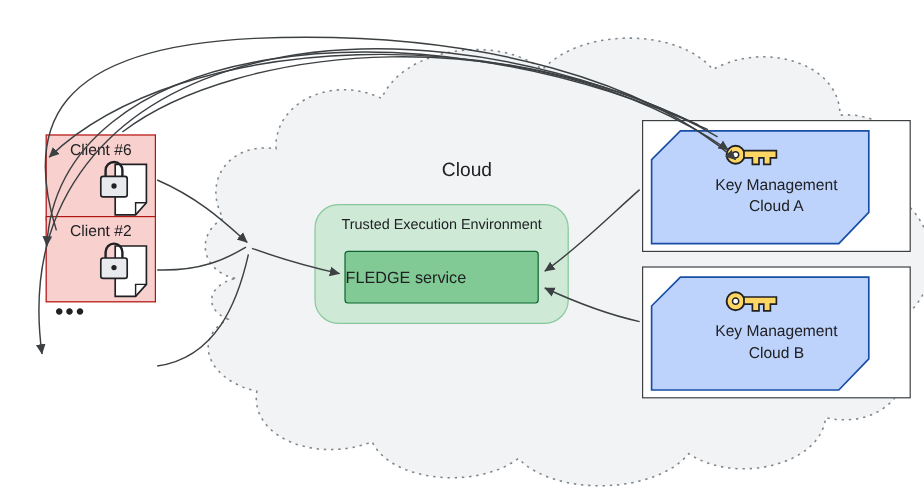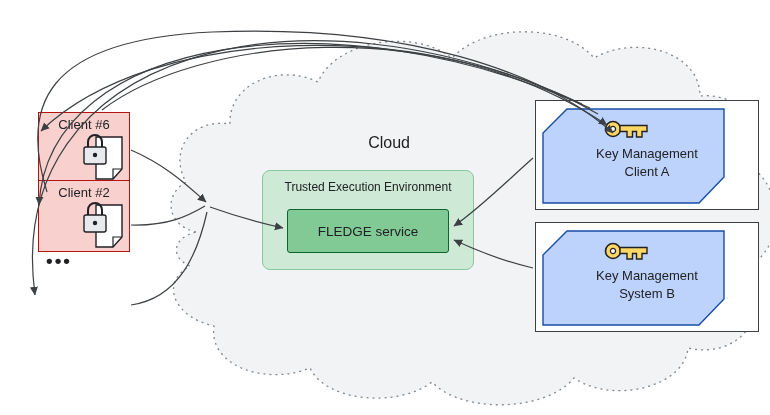--- a/index.html
+++ b/index.html
@@ -26,25 +26,25 @@
   .doc-fold{fill:none;stroke:#202124;stroke-width:1.2;}
   .lock-shackle{fill:none;stroke:#202124;stroke-width:2;}
   .lock-body{fill:#e8eaed;stroke:#202124;stroke-width:1.4;}
   .lock-hole{fill:#202124;}
   .dots{position:absolute;left:46px;top:250px;font-size:19px;font-weight:bold;
     letter-spacing:2px;z-index:3;}
 
   
   .tee{position:absolute;left:262px;top:170px;width:212px;height:100px;z-index:3;
     background:var(--tee-fill,#ceead6);border:1px solid var(--tee-border,#88c79b);
-    border-radius:8px;box-sizing:border-box;}
+    border-radius:20px;box-sizing:border-box;}
   .tee-label{text-align:center;margin-top:9px;font-size:12px;}
   .fledge{position:absolute;left:24px;right:24px;top:38px;height:44px;
     background:var(--fledge-fill,#81c995);border:1px solid var(--fledge-border,#0d652d);
-    border-radius:3px;display:flex;align-items:center;justify-content:center;
+    border-radius:3px;display:flex;align-items:center;justify-content:flex-start;
     font-size:13.5px;box-sizing:border-box;}
 
   
   .kms{position:absolute;left:535px;width:224px;height:110px;z-index:3;
     background:#fff;border:1px solid var(--kms-outer-border,#3c4043);box-sizing:border-box;}
   .kms-svg{position:absolute;left:5px;top:6px;}
   .kms-card{fill:var(--kms-fill,#bdd3fc);stroke:var(--kms-border,#174ea6);stroke-width:1.4;}
   .key-head{fill:var(--key-fill,#fdd663);stroke:#202124;stroke-width:1.6;}
   .key-hole{fill:#ffffff;stroke:#202124;stroke-width:1.2;}
   .key-shaft{fill:var(--key-fill,#fdd663);stroke:#202124;stroke-width:1.4;}
@@ -121,36 +121,36 @@
     <svg class="kms-svg" width="185" height="98" viewBox="0 0 185 98">
       <path class="kms-card" d="M 26,2 H 183 V 70 L 158,96 H 2 V 26 Z"></path>
       <g transform="translate(72,22)">
         <circle class="key-head" cx="0" cy="0" r="7.5"></circle>
         <circle class="key-hole" cx="0" cy="0" r="2.6"></circle>
         <path class="key-shaft" d="M 7,-3.5 H 34 V 2.5 H 29 V 8 H 23.5 V 2.5 H 19.5 V 8 H 14 V 2.5 H 7 Z"></path>
       </g>
     </svg>
     <div class="kms-text">
       <div>Key Management</div>
-      <div>Client A</div>
+      <div>Cloud A</div>
     </div>
   </div>
 
   <div class="kms" style="top:222px">
     <svg class="kms-svg" width="185" height="98" viewBox="0 0 185 98">
       <path class="kms-card" d="M 26,2 H 183 V 70 L 158,96 H 2 V 26 Z"></path>
       <g transform="translate(72,22)">
         <circle class="key-head" cx="0" cy="0" r="7.5"></circle>
         <circle class="key-hole" cx="0" cy="0" r="2.6"></circle>
         <path class="key-shaft" d="M 7,-3.5 H 34 V 2.5 H 29 V 8 H 23.5 V 2.5 H 19.5 V 8 H 14 V 2.5 H 7 Z"></path>
       </g>
     </svg>
     <div class="kms-text">
       <div>Key Management</div>
-      <div>System B</div>
+      <div>Cloud B</div>
     </div>
   </div>
 
   <svg id="arrow-layer" class="layer" width="770" height="415">
     <defs>
       <marker id="ah" markerWidth="8" markerHeight="8" viewBox="0 0 10 10" refX="8.5" refY="5" orient="auto">
         <path class="arrowhead" d="M 0,0.8 L 9,5 L 0,9.2 Z"></path>
       </marker>
     </defs>
     <path class="arrow" d="M 131,150 C 168,166 190,188 206,202" marker-end="url(#ah)"></path>

